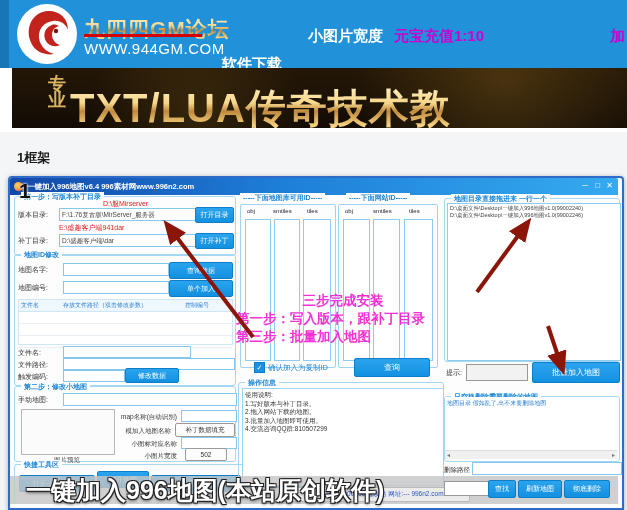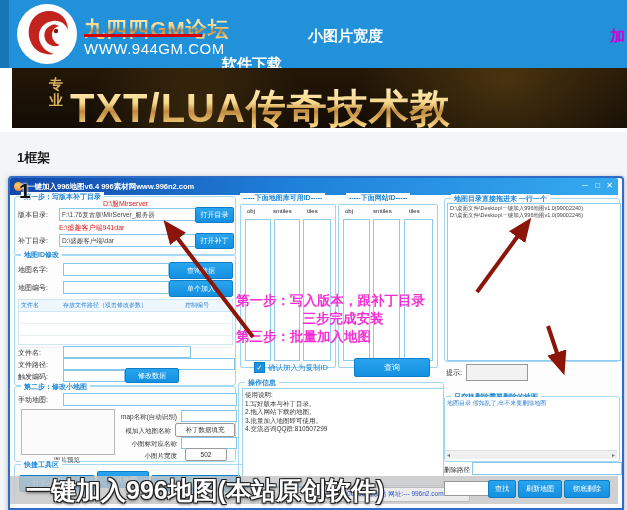--- a/index.html
+++ b/index.html
@@ -65,25 +65,26 @@
         <path d="M31 8 C16 10 10 24 14 37 C17 47 27 53 38 51 C30 49 24 43 23 35 C22 26 28 19 37 18 C44 17 50 21 52 27 C52 15 43 7 31 8 Z" fill="#c2231c"></path>
         <path d="M36 22 C30 24 27 30 29 36 C31 42 38 45 44 42 C40 41 36 37 36 32 C36 27 39 24 43 23 C41 22 38 21 36 22 Z" fill="#c2231c"></path>
         <circle cx="40" cy="28" r="2.2" fill="#7a1410"></circle>
       </svg>
     </div>
     <div class="abs goldtext" style="left:84px;top:7px;font-size:21px;font-weight:800;letter-spacing:1px;white-space:nowrap;">九四四GM论坛</div>
     <div class="abs" style="left:84px;top:34px;width:118px;height:3px;background:#d40000;"></div>
     <div class="abs" style="left:84px;top:40px;font-size:15px;color:#fff;letter-spacing:.5px;white-space:nowrap;">WWW.944GM.COM</div>
     <div class="nav-item" style="left:222px;margin-top:28px;">软件下载</div>
     <div class="nav-item" style="left:308px;">小图片宽度</div>
+    <div class="nav-item" style="left:394px;color:#cf00cf;">元宝充值1:10</div>
     <div class="nav-item" style="left:610px;color:#cf00cf;">加</div>
   </div>
 
   <div id="banner">
-    <div class="abs" style="left:36px;top:8px;width:16px;font-size:14px;font-weight:700;color:#d8b25f;line-height:16px;text-align:center;">
+    <div class="abs" style="left:36px;top:8px;width:16px;font-size:18px;font-weight:700;color:#d8b25f;line-height:16px;text-align:center;">
       <span style="display:inline-block;width:16px;word-break:break-all;">专业</span>
     </div>
     <div class="abs goldtext" style="left:58px;top:5px;font-size:40px;font-weight:800;letter-spacing:1px;white-space:nowrap;">TXT/LUA传奇技术教</div>
   </div>
 
   <div id="content-bg"></div>
   <div class="abs" style="left:17px;top:149px;font-size:13px;font-weight:700;color:#1a1a1a;z-index:2;">1框架</div>
 
   <div id="appwin">
 
@@ -200,20 +201,21 @@
 
     <div class="grp" style="left:434px;top:20px;width:174px;height:162px;">
       <span class="grp-title">地图目录直接拖进来 一行一个</span>
       <div class="abs" style="left:2px;top:4px;width:168px;height:154px;border:1px solid #8fcbed;background:#fff;padding:1px 2px;font-size:5.5px;color:#444;line-height:7px;white-space:nowrap;overflow:hidden;">
         <div>D:\桌面文件\Desktop\一键加入996地图v1.0(99002240)</div>
         <div>D:\桌面文件\Desktop\一键加入996地图v1.0(99002246)</div>
       </div>
     </div>
     <span class="lbl" style="left:436px;top:190px;">提示:</span>
     <div class="abs" style="left:456px;top:186px;width:60px;height:15px;border:1px solid #999;background:#f2f2f2;"></div>
+    <div class="btn" style="left:522px;top:184px;width:86px;height:19px;font-size:8px;">批量加入地图</div>
 
     <div class="grp" style="left:434px;top:218px;width:174px;height:64px;">
       <span class="grp-title">只空格删除需要删除的地图</span>
       <div class="abs" style="left:0;top:0;width:172px;height:62px;background:#fff;">
         <div style="padding:2px;font-size:6px;color:#2b7fd0;white-space:nowrap;overflow:hidden;">地图目录 假如乱了,出不来要删除地图</div>
         <div class="abs" style="left:0;bottom:0;width:172px;height:8px;background:#f0f0f0;border-top:1px solid #ddd;">
           <span class="abs" style="left:1px;top:0;font-size:5px;color:#777;line-height:8px;">◄</span>
           <span class="abs" style="right:1px;top:0;font-size:5px;color:#777;line-height:8px;">►</span>
         </div>
       </div>
@@ -224,22 +226,22 @@
     <div id="graystrip"></div>
     <div class="inp z6" style="left:434px;top:303px;width:40px;height:13px;border-color:#999;"></div>
     <div class="btn z6" style="left:478px;top:302px;width:26px;height:16px;">查找</div>
     <div class="btn z6" style="left:508px;top:302px;width:42px;height:16px;">刷新地图</div>
     <div class="btn z6" style="left:554px;top:302px;width:44px;height:16px;">彻底删除</div>
   </div>
 
   <div id="step-number">1</div>
 
   <div id="annotation">
+    <div style="text-align:center;">三步完成安装</div>
     <div>第一步：写入版本，跟补丁目录</div>
-    <div style="text-align:center;">三步完成安装</div>
     <div>第三步：批量加入地图</div>
   </div>
 
   <svg id="arrows">
     <defs>
       <marker id="ah" orient="auto" markerWidth="6" markerHeight="6" refX="2.5" refY="2.5">
         <path d="M0,0 L6,2.5 L0,5 Z" fill="#8b1508"></path>
       </marker>
     </defs>
     <line x1="253" y1="337" x2="172" y2="231" stroke="#8b1508" stroke-width="4" marker-end="url(#ah)"></line>

